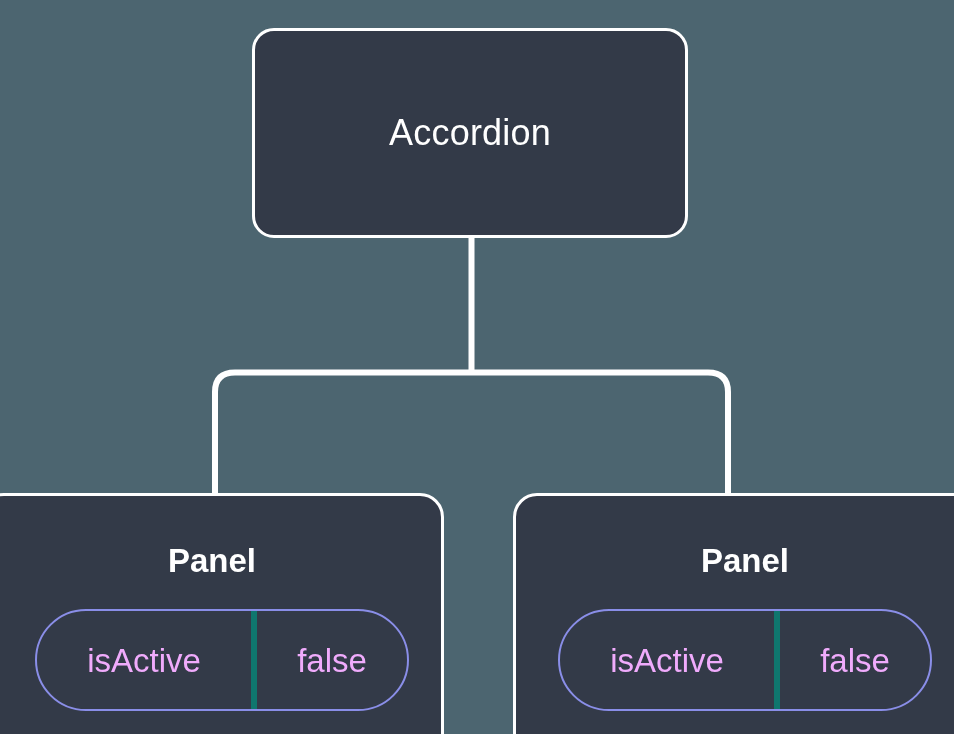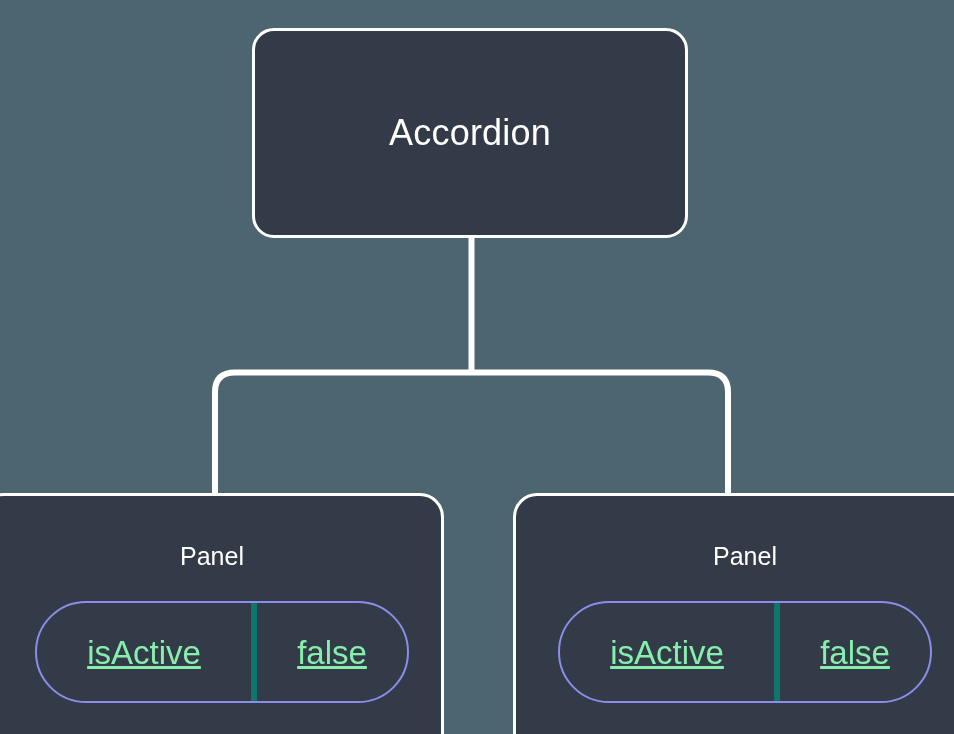--- a/index.html
+++ b/index.html
@@ -60,47 +60,46 @@
   .node-panel.left {
     left: -20px;
     width: 464px;
   }
   .node-panel.right {
     left: 513px;
     width: 464px;
   }
   .panel-title {
     color: #ffffff;
-    font-size: 25px;
-    font-weight: 400;
+    font-size: 33px;
+    font-weight: 700;
     line-height: 1;
     margin-bottom: 0;
     user-select: none;
   }
   .pill {
     margin-top: 32px;
     display: flex;
     align-items: stretch;
     border: 2px solid #8a8ee8;
     border-radius: 52px;
     height: 102px;
     box-sizing: border-box;
     overflow: hidden;
   }
   .pill-cell {
     display: flex;
     align-items: center;
     justify-content: center;
-    color: #86efac;
+    color: #f0abfc;
     font-size: 33px;
     font-weight: 400;
     line-height: 1;
     user-select: none;
     box-sizing: border-box;
-    text-decoration: underline;
   }
   .pill-key {
     width: 214px;
   }
   .pill-val {
     width: 156px;
     border-left: 6px solid #0f766e;
   }
   .pill.left-pill {
     margin-left: 20px;

